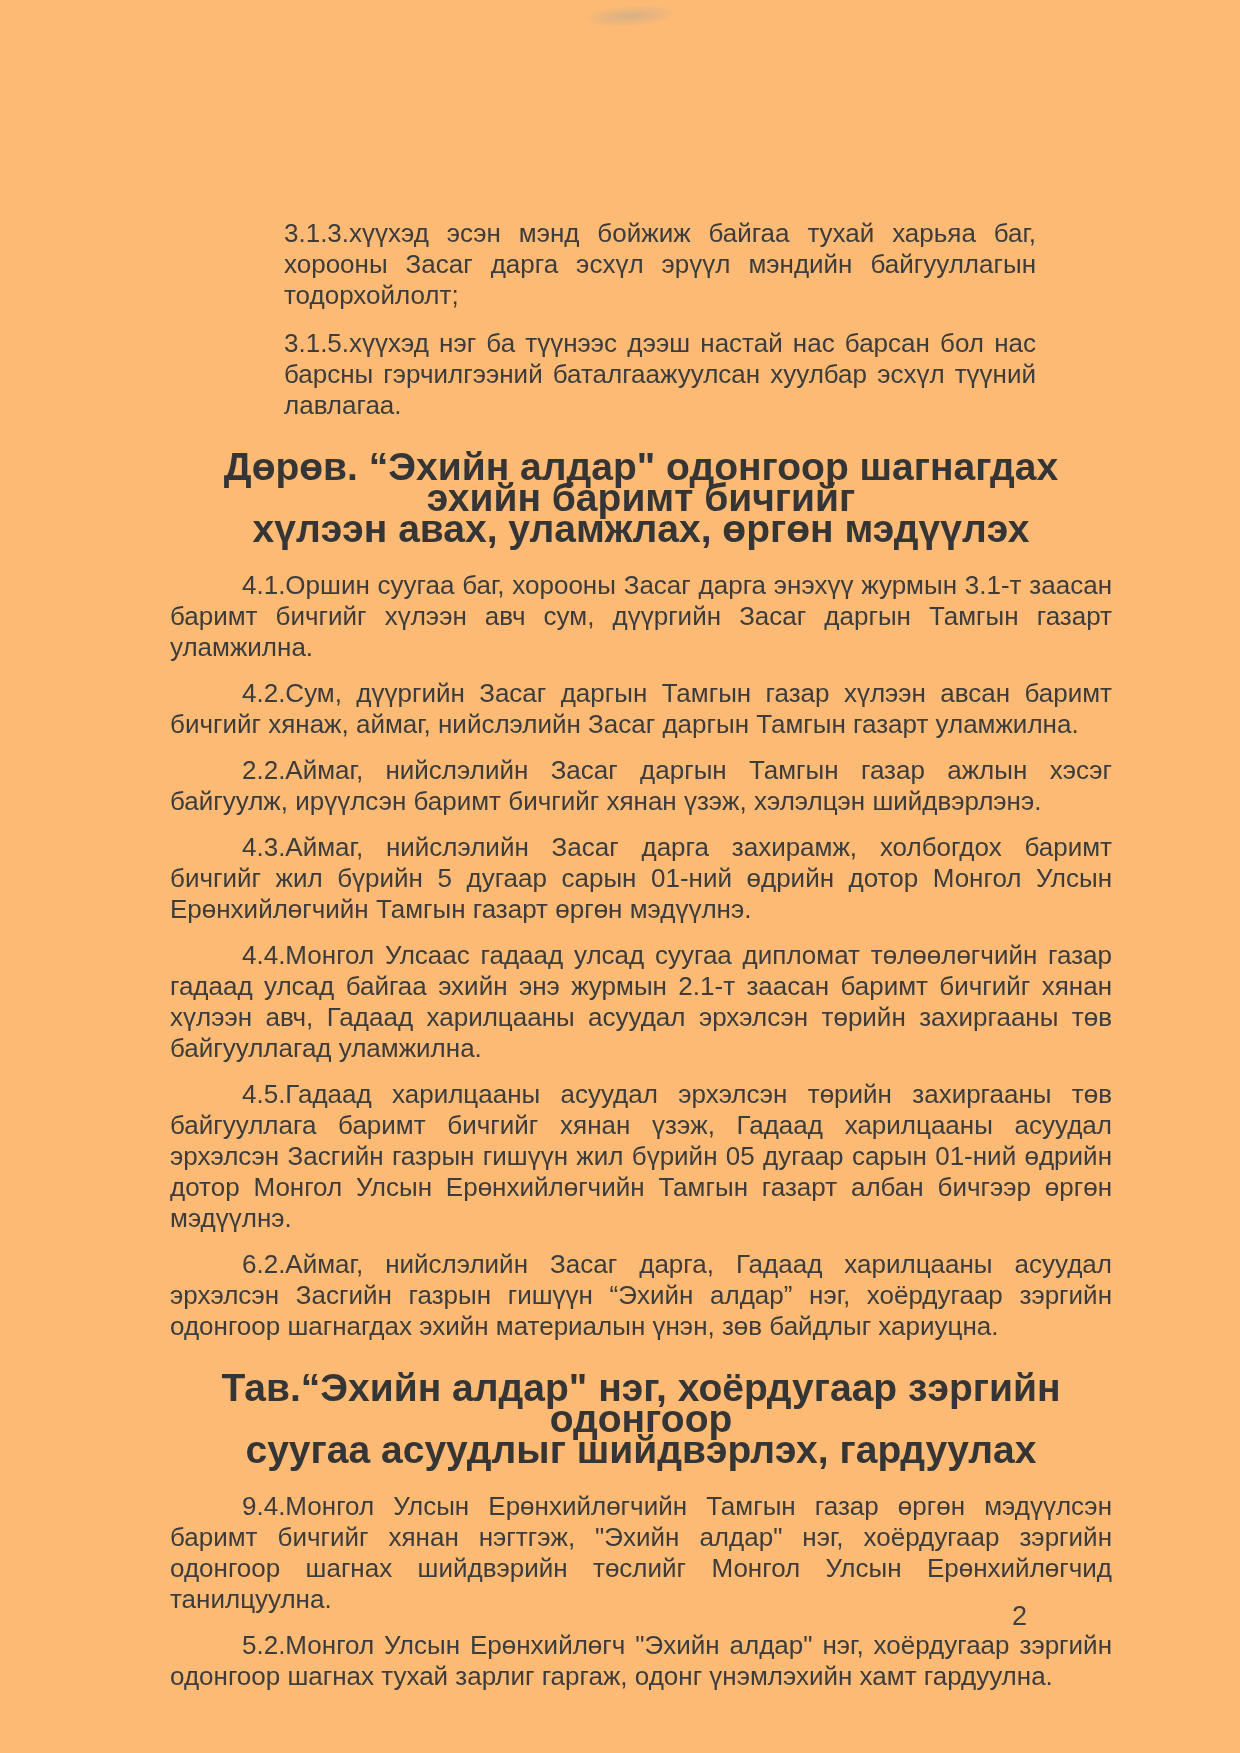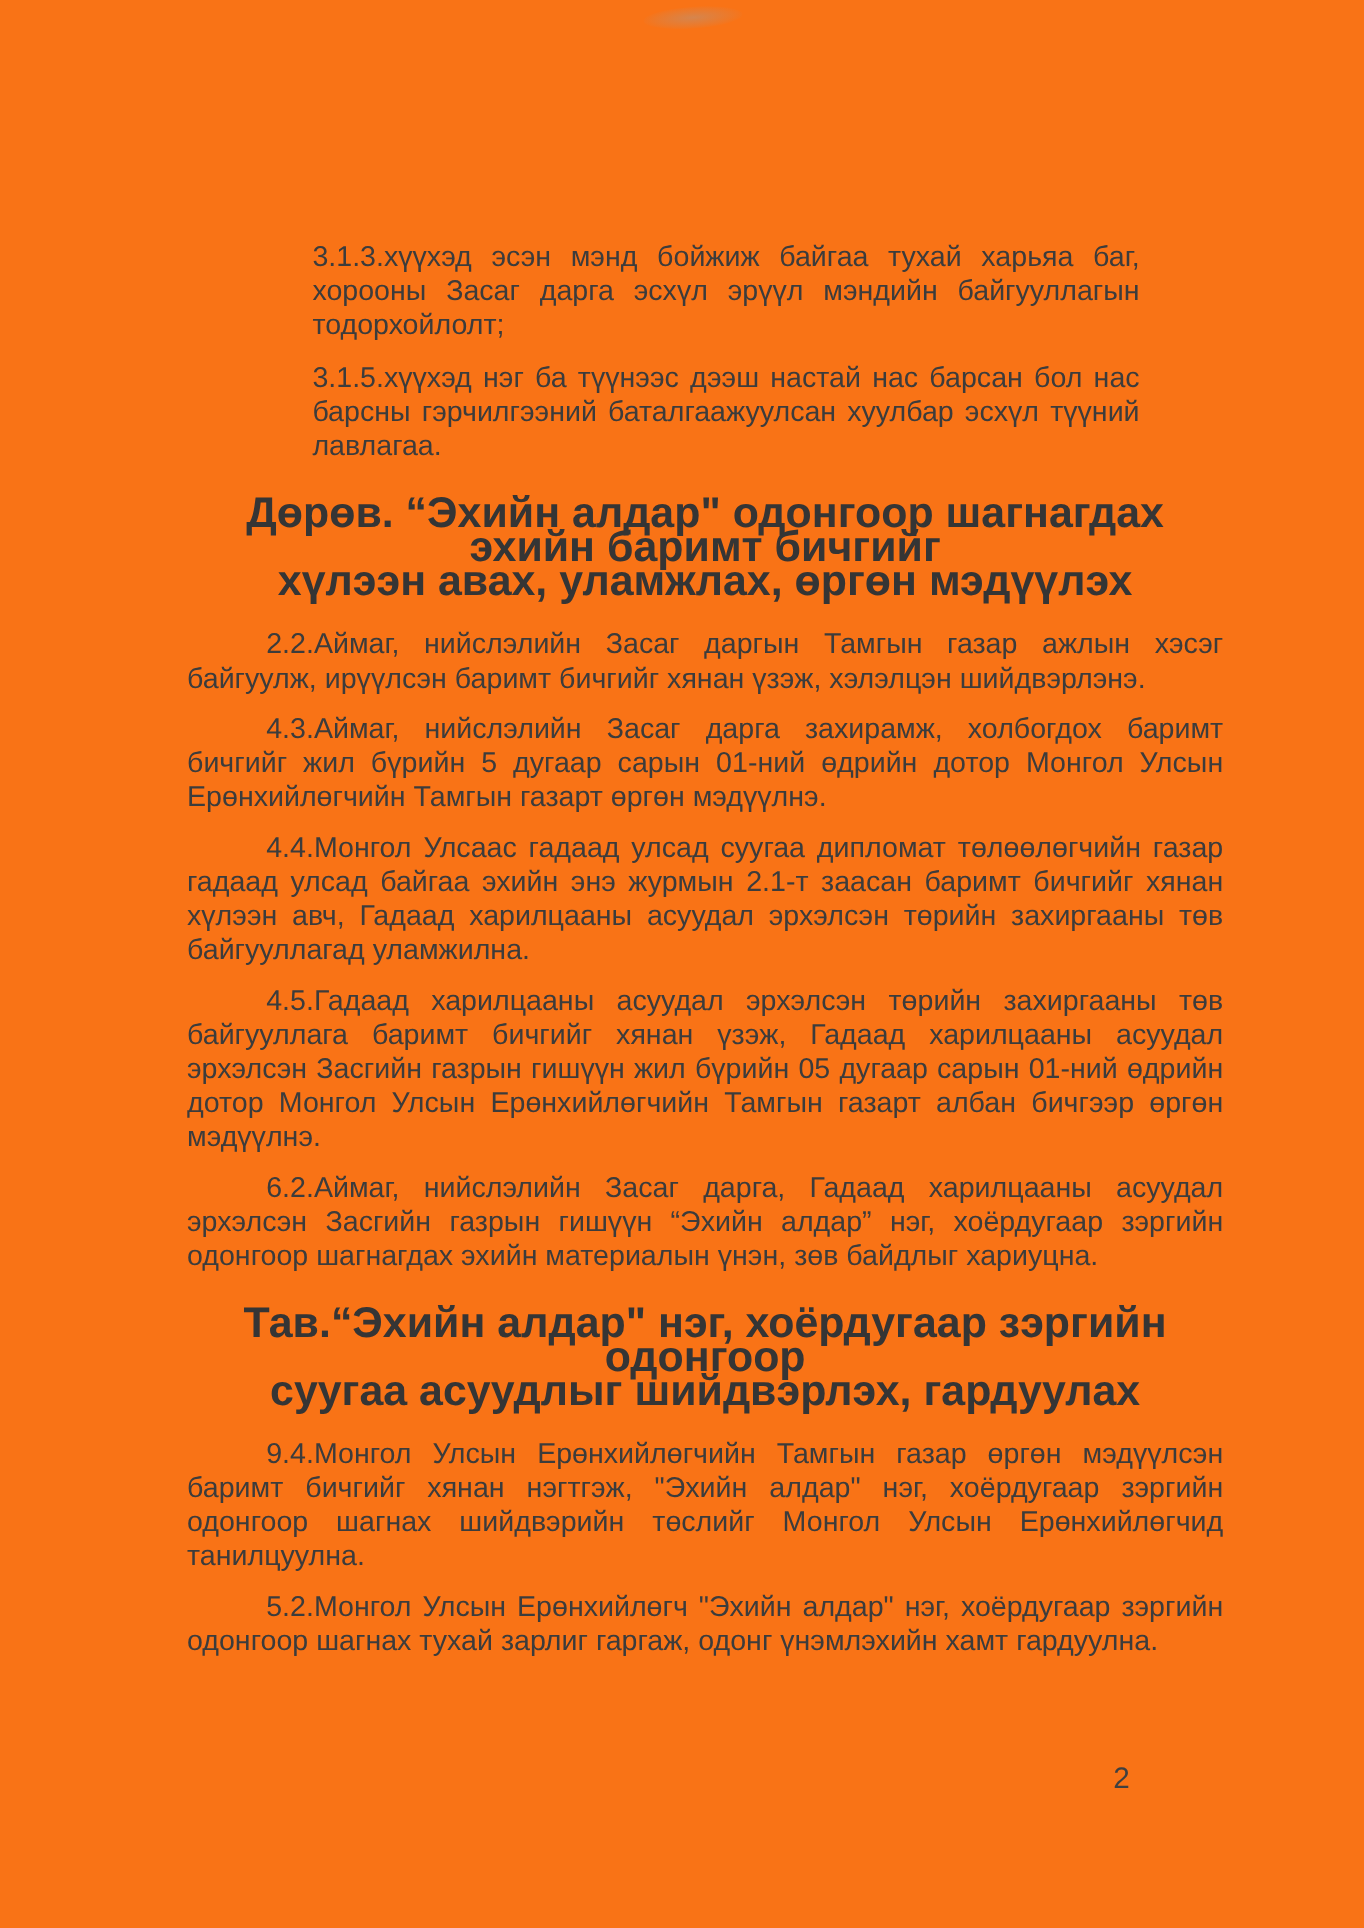--- a/index.html
+++ b/index.html
@@ -5,21 +5,21 @@
   html, body {
     margin: 0;
     padding: 0;
     background: #e8e8e8;
   }
   .page {
     position: relative;
     width: 1240px;
     height: 1753px;
     margin: 0 auto;
-    background: #f97316;
+    background: #fdba74;
     font-family: "Liberation Sans", sans-serif;
     color: #3c3c3c;
     font-size: 26px;
     line-height: 31px;
     overflow: hidden;
   }
   
   .smudge-top {
     position: absolute;
     top: 6px;
@@ -73,20 +73,22 @@
   <div class="content">
 
     <p class="sub-item">3.1.3.хүүхэд эсэн мэнд бойжиж байгаа тухай харьяа баг, хорооны Засаг дарга эсхүл эрүүл мэндийн байгууллагын тодорхойлолт;</p>
     <p class="sub-item">3.1.5.хүүхэд нэг ба түүнээс дээш настай нас барсан бол нас барсны гэрчилгээний баталгаажуулсан хуулбар эсхүл түүний лавлагаа.</p>
 
     <h2 class="section-heading">
       <span class="h-line">Дөрөв. “Эхийн алдар" одонгоор шагнагдах эхийн баримт бичгийг</span>
       <span class="h-line">хүлээн авах, уламжлах, өргөн мэдүүлэх</span>
     </h2>
 
+    <p class="para">4.1.Оршин суугаа баг, хорооны Засаг дарга энэхүү журмын 3.1-т заасан баримт бичгийг хүлээн авч сум, дүүргийн Засаг даргын Тамгын газарт уламжилна.</p>
+    <p class="para">4.2.Сум, дүүргийн Засаг даргын Тамгын газар хүлээн авсан баримт бичгийг хянаж, аймаг, нийслэлийн Засаг даргын Тамгын газарт уламжилна.</p>
     <p class="para">2.2.Аймаг, нийслэлийн Засаг даргын Тамгын газар ажлын хэсэг байгуулж, ирүүлсэн баримт бичгийг хянан үзэж, хэлэлцэн шийдвэрлэнэ.</p>
     <p class="para">4.3.Аймаг, нийслэлийн Засаг дарга захирамж, холбогдох баримт бичгийг жил бүрийн 5 дугаар сарын 01-ний өдрийн дотор Монгол Улсын Ерөнхийлөгчийн Тамгын газарт өргөн мэдүүлнэ.</p>
     <p class="para">4.4.Монгол Улсаас гадаад улсад суугаа дипломат төлөөлөгчийн газар гадаад улсад байгаа эхийн энэ журмын 2.1-т заасан баримт бичгийг хянан хүлээн авч, Гадаад харилцааны асуудал эрхэлсэн төрийн захиргааны төв байгууллагад уламжилна.</p>
     <p class="para">4.5.Гадаад харилцааны асуудал эрхэлсэн төрийн захиргааны төв байгууллага баримт бичгийг хянан үзэж, Гадаад харилцааны асуудал эрхэлсэн Засгийн газрын гишүүн жил бүрийн 05 дугаар сарын 01-ний өдрийн дотор Монгол Улсын Ерөнхийлөгчийн Тамгын газарт албан бичгээр өргөн мэдүүлнэ.</p>
     <p class="para">6.2.Аймаг, нийслэлийн Засаг дарга, Гадаад харилцааны асуудал эрхэлсэн Засгийн газрын гишүүн “Эхийн алдар” нэг, хоёрдугаар зэргийн одонгоор шагнагдах эхийн материалын үнэн, зөв байдлыг хариуцна.</p>
 
     <h2 class="section-heading">
       <span class="h-line">Тав.“Эхийн алдар" нэг, хоёрдугаар зэргийн одонгоор</span>
       <span class="h-line">суугаа асуудлыг шийдвэрлэх, гардуулах</span>
     </h2>

